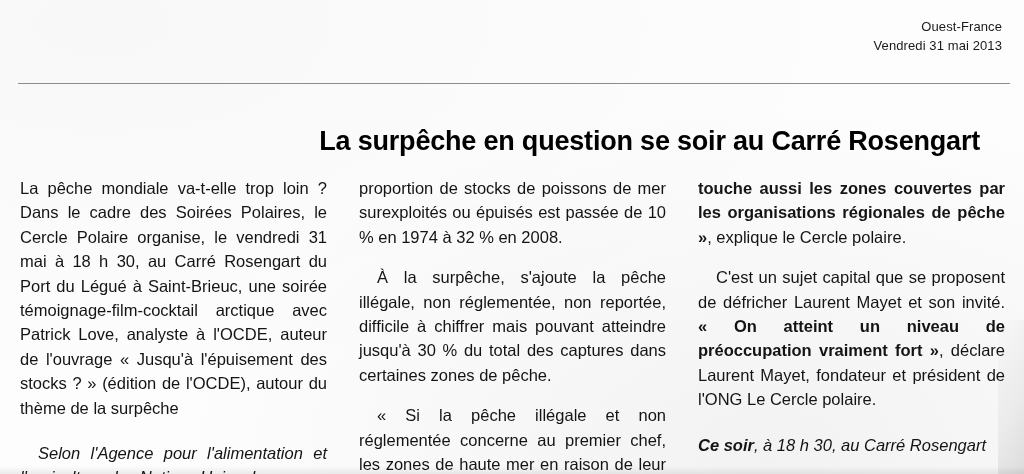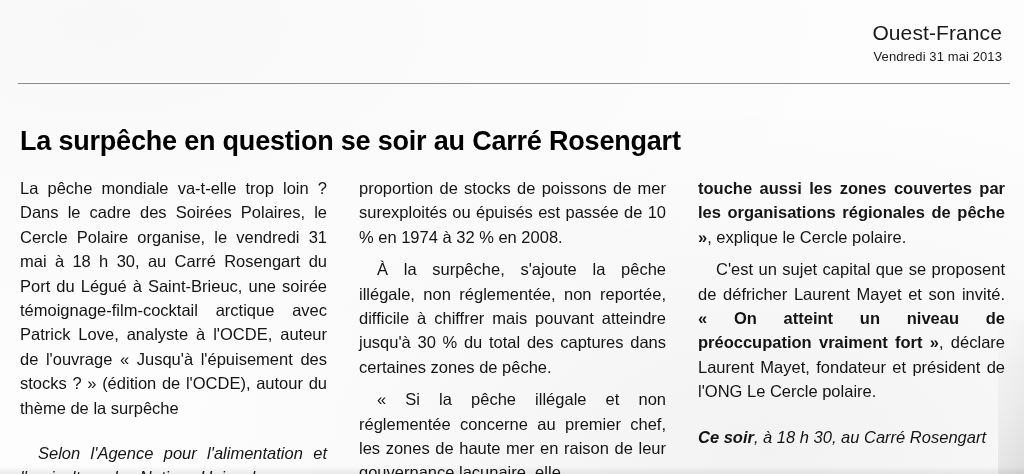--- a/index.html
+++ b/index.html
@@ -31,21 +31,21 @@
     pointer-events: none;
   }
   .masthead {
     position: absolute;
     top: 18px;
     right: 22px;
     text-align: right;
     line-height: 1.45;
   }
   .masthead .source {
-    font-size: 21px;
+    font-size: 13px;
     color: #1a1a1a;
     letter-spacing: 0.1px;
   }
   .masthead .date {
     font-size: 13px;
     color: #1a1a1a;
     letter-spacing: 0.1px;
   }
   .rule {
     position: absolute;
@@ -57,20 +57,21 @@
   }
   .headline {
     position: absolute;
     left: 20px;
     top: 108px;
     width: 960px;
     font-size: 27px;
     font-weight: bold;
     color: #000000;
     letter-spacing: -0.2px;
+    text-align: right;
   }
   .columns {
     position: absolute;
     left: 20px;
     top: 176px;
     width: 985px;
     display: flex;
     gap: 32px;
   }
   .col {
@@ -82,21 +83,21 @@
     hyphens: auto;
   }
   .col p {
     margin: 0 0 0 0;
     text-indent: 18px;
   }
   .col p.noindent {
     text-indent: 0;
   }
   .col p + p {
-    margin-top: 8px;
+    margin-top: 16px;
   }
   .col p.bold {
     font-weight: normal;
   }
   .col p.spaced {
     margin-top: 21px;
     font-style: italic;
   }
   b.inline {
     font-weight: bold;

